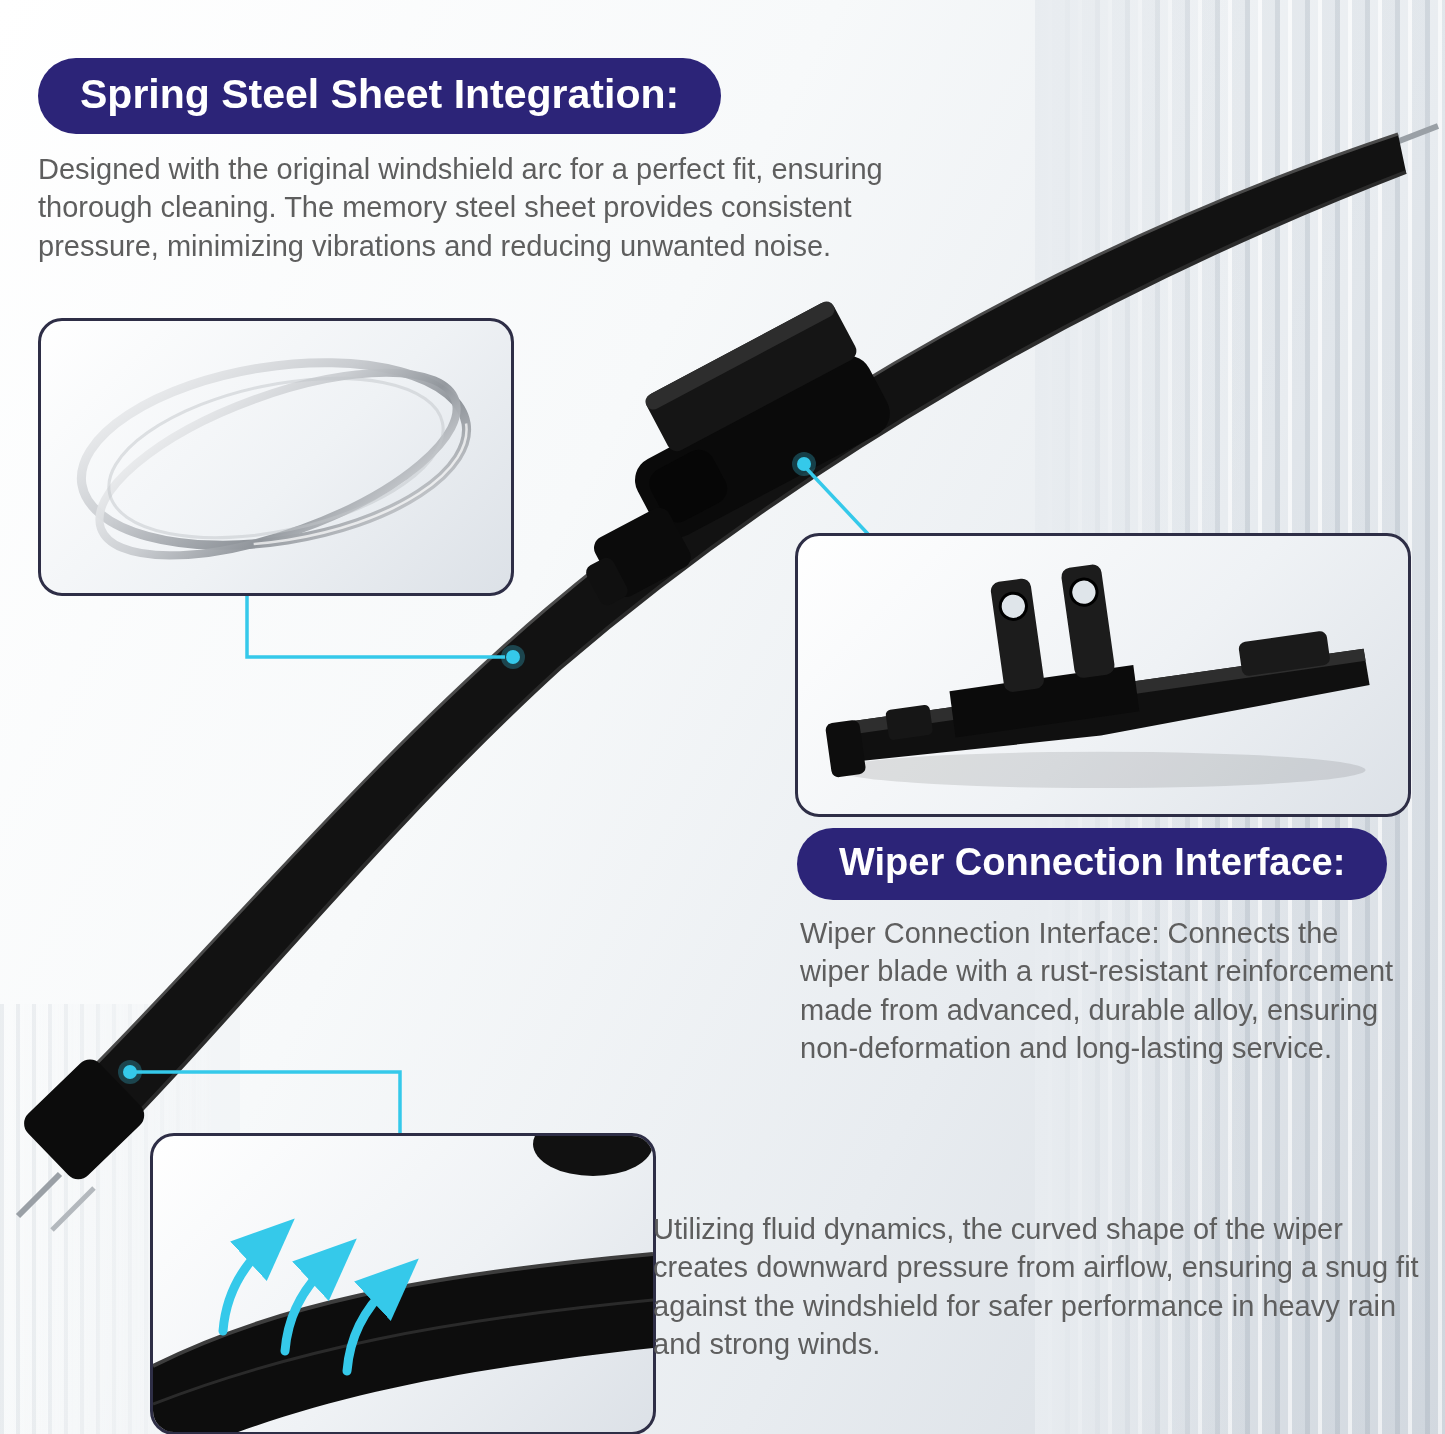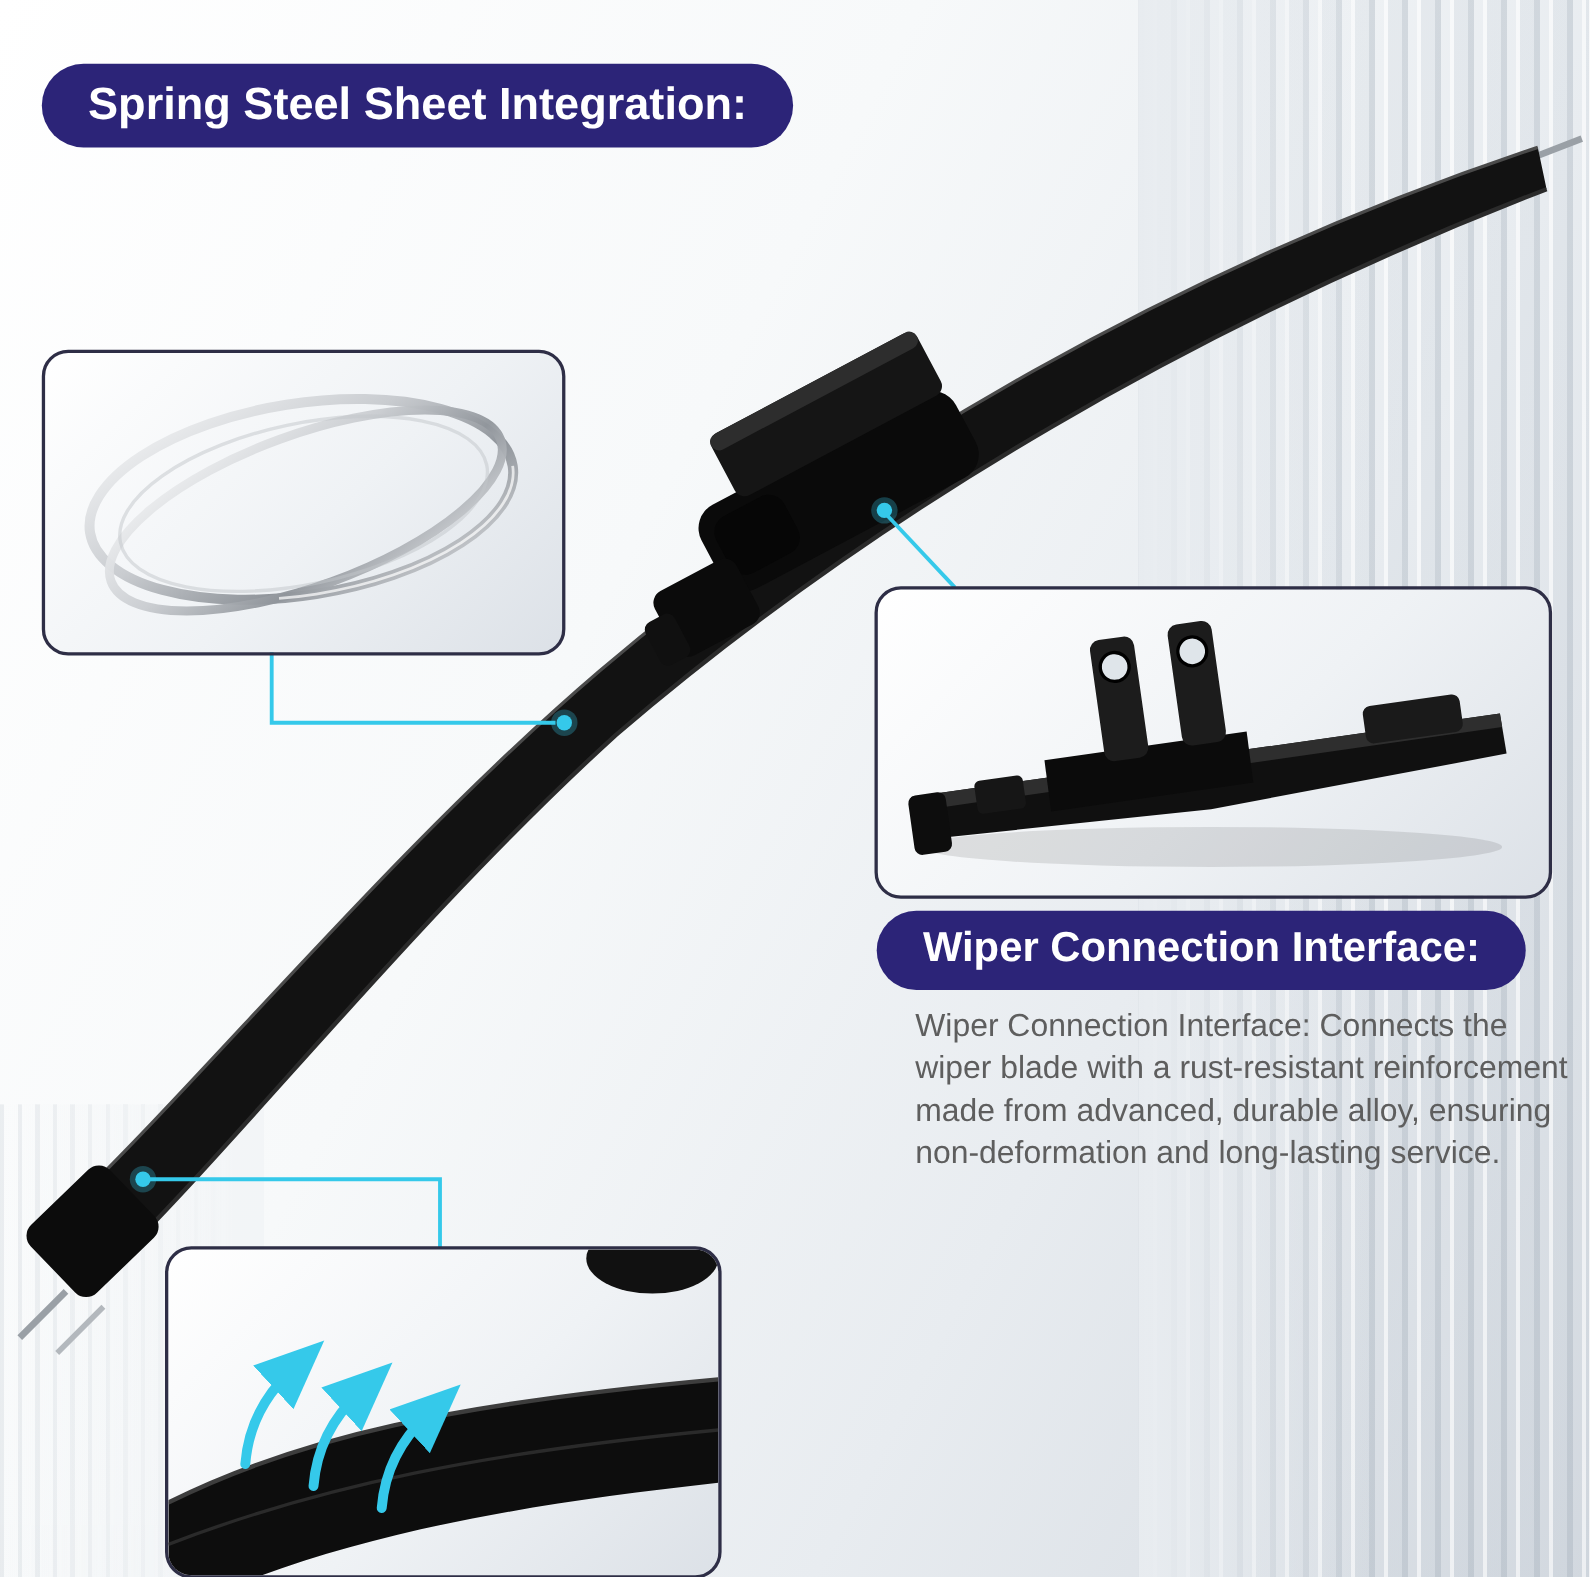--- a/index.html
+++ b/index.html
@@ -29,21 +29,21 @@
   .main-svg{position:absolute;left:0;top:0;width:1445px;height:1434px;z-index:1;}
   .pill{
     position:absolute;z-index:3;background:#2c2478;color:#ffffff;font-weight:bold;
     border-radius:44px;padding:13px 42px 16px;white-space:nowrap;letter-spacing:0;
   }
   .pill1{left:38px;top:58px;font-size:41px;}
   .pill2{left:797px;top:828px;font-size:38px;text-align:center;}
   .pill3{left:652px;top:1130px;font-size:38px;}
   .body-text{position:absolute;z-index:3;color:#5e5e5e;font-size:29px;line-height:1.32;}
   .body1{left:38px;top:150px;width:850px;}
-  .body2{left:800px;top:914px;width:595px;margin-left:32px;}
+  .body2{left:800px;top:914px;width:595px;}
   .body3{left:653px;top:1210px;width:775px;}
   .callout{
     position:absolute;z-index:2;border:3px solid #2e2e46;border-radius:24px;
     background:linear-gradient(135deg,#ffffff 0%,#eff2f5 55%,#dce1e7 100%);
     overflow:hidden;
   }
   .box1{left:38px;top:318px;width:470px;height:272px;}
   .box2{left:795px;top:533px;width:610px;height:278px;}
   .box3{left:150px;top:1133px;width:500px;height:296px;}
   .callout svg{display:block;width:100%;height:100%;}
@@ -94,20 +94,21 @@
       <circle cx="804" cy="464" r="12" fill="rgba(53,201,234,0.28)"></circle>
       <circle cx="804" cy="464" r="7" fill="#35c9ea"></circle>
       <circle cx="130" cy="1072" r="12" fill="rgba(53,201,234,0.28)"></circle>
       <circle cx="130" cy="1072" r="7" fill="#35c9ea"></circle>
     </g>
   </svg>
 
   <div class="pill pill1">
     <span>Spring Steel Sheet Integration:</span>
   </div>
+  <div class="body-text body1">Designed with the original windshield arc for a perfect fit, ensuring thorough cleaning. The memory steel sheet provides consistent pressure, minimizing vibrations and reducing unwanted noise.</div>
 
   <div class="callout box1">
     <svg viewBox="0 0 464 266">
       <defs>
         <linearGradient id="metalA" x1="0" y1="0" x2="1" y2="1">
           <stop offset="0" stop-color="#f7f8f9"></stop>
           <stop offset="0.4" stop-color="#c9ccd0"></stop>
           <stop offset="0.68" stop-color="#90959b"></stop>
           <stop offset="1" stop-color="#dfe1e4"></stop>
         </linearGradient>
@@ -171,14 +172,15 @@
       <path d="M 0,268 C 140,214 290,184 500,164" fill="none" stroke="#2a2a2a" stroke-width="3"></path>
 
       <g stroke="#35c9ea" stroke-width="9" fill="none" stroke-linecap="round">
         <path d="M 70,195 Q 74,145 112,110" marker-end="url(#arrowCyan)"></path>
         <path d="M 132,215 Q 136,165 174,130" marker-end="url(#arrowCyan)"></path>
         <path d="M 194,235 Q 198,185 236,150" marker-end="url(#arrowCyan)"></path>
       </g>
     </svg>
   </div>
 
+  <div class="body-text body3">Utilizing fluid dynamics, the curved shape of the wiper creates downward pressure from airflow, ensuring a snug fit against the windshield for safer performance in heavy rain and strong winds.</div>
 
 </div>
 
 </body></html>

